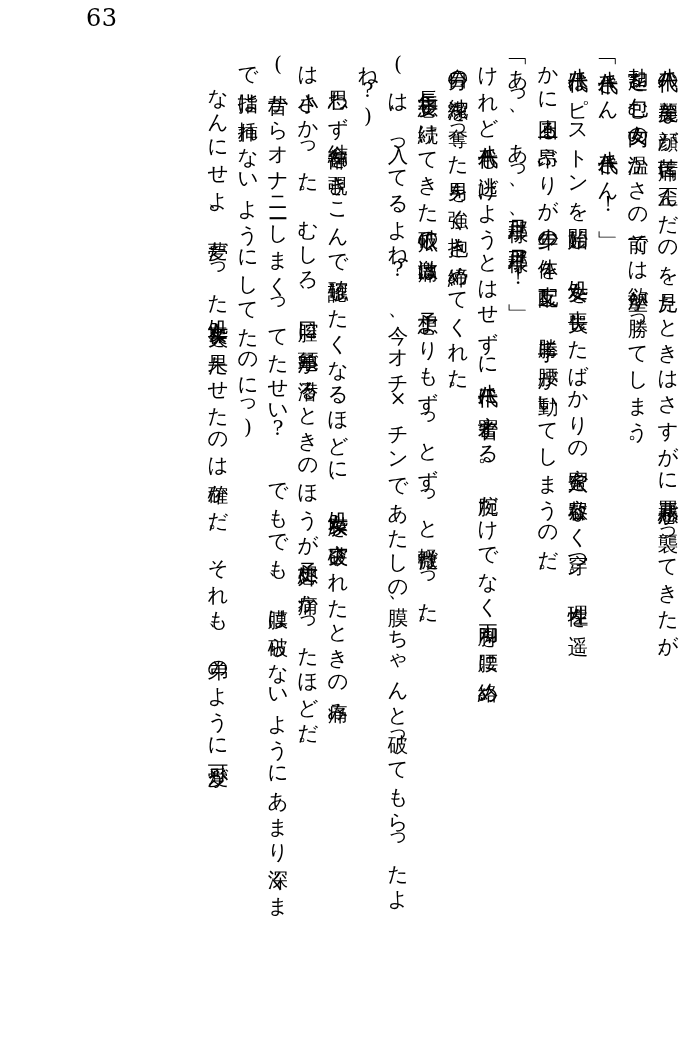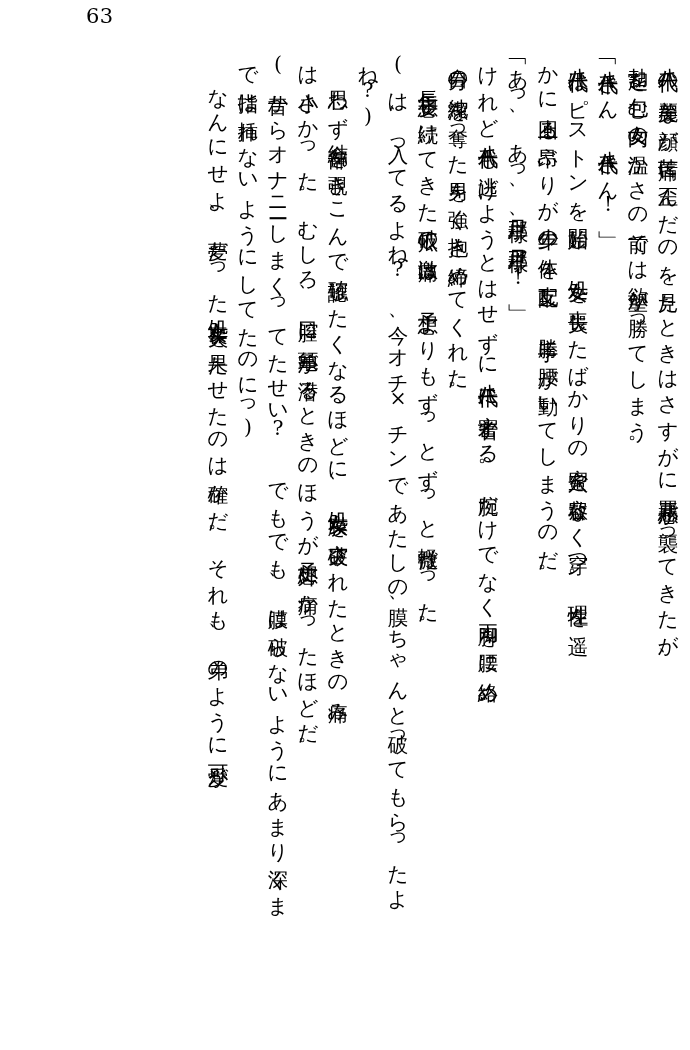--- a/index.html
+++ b/index.html
@@ -16,21 +16,21 @@
     width: 690px;
     height: 1050px;
     background: #ffffff;
     overflow: hidden;
     box-sizing: border-box;
   }
   #page-number {
     position: absolute;
     top: 4px;
     left: 86px;
-    font-size: 21px;
+    font-size: 24px;
     letter-spacing: 0.5px;
     font-family: "DejaVu Serif", "Liberation Serif", serif;
   }
   #body-text {
     position: absolute;
     top: 52px;
     left: 10px;
     right: 12px;
     bottom: 8px;
     display: flex;

